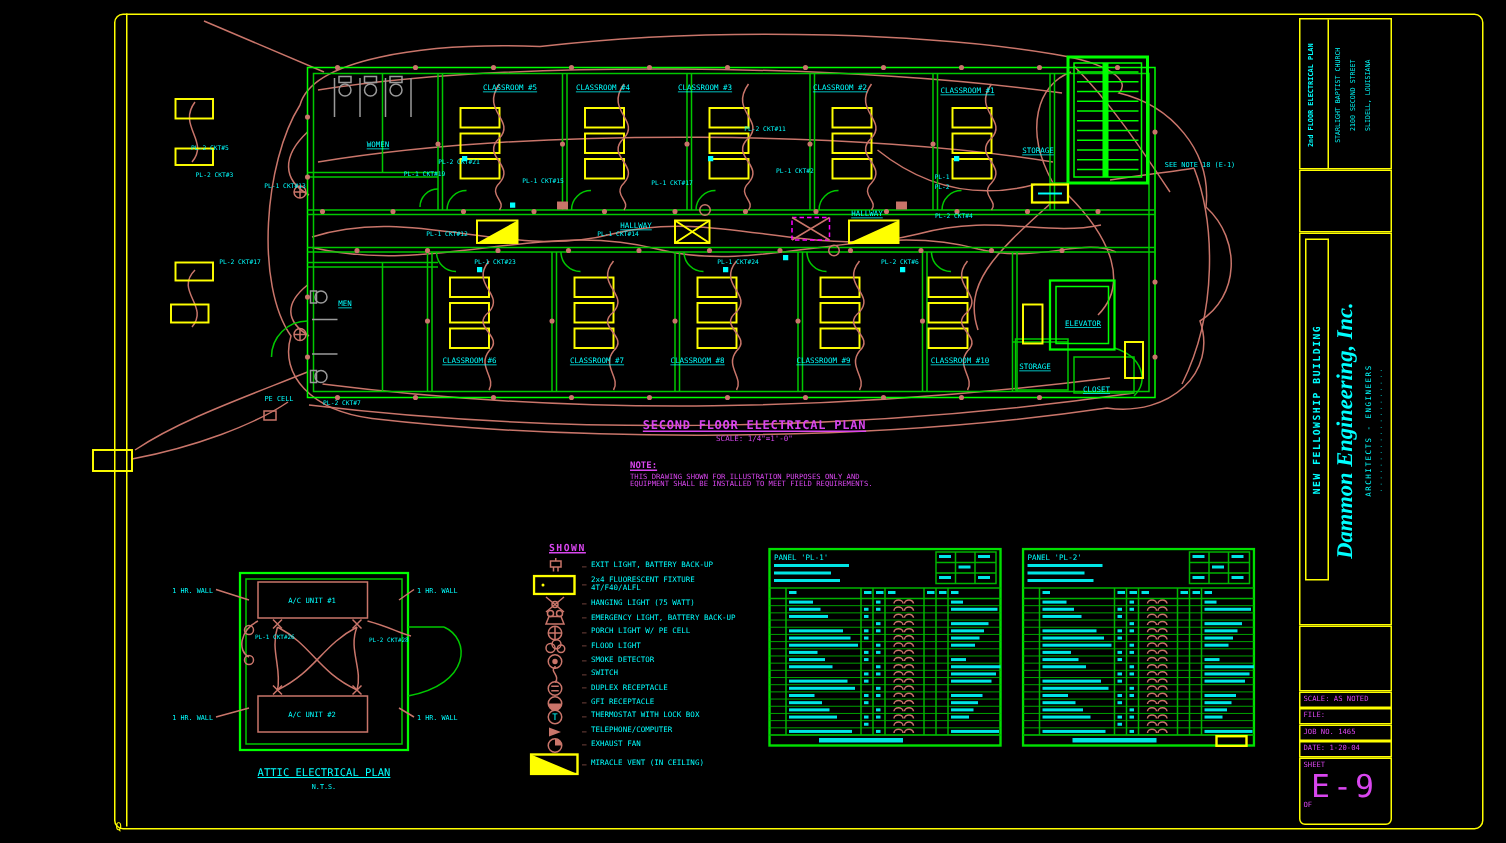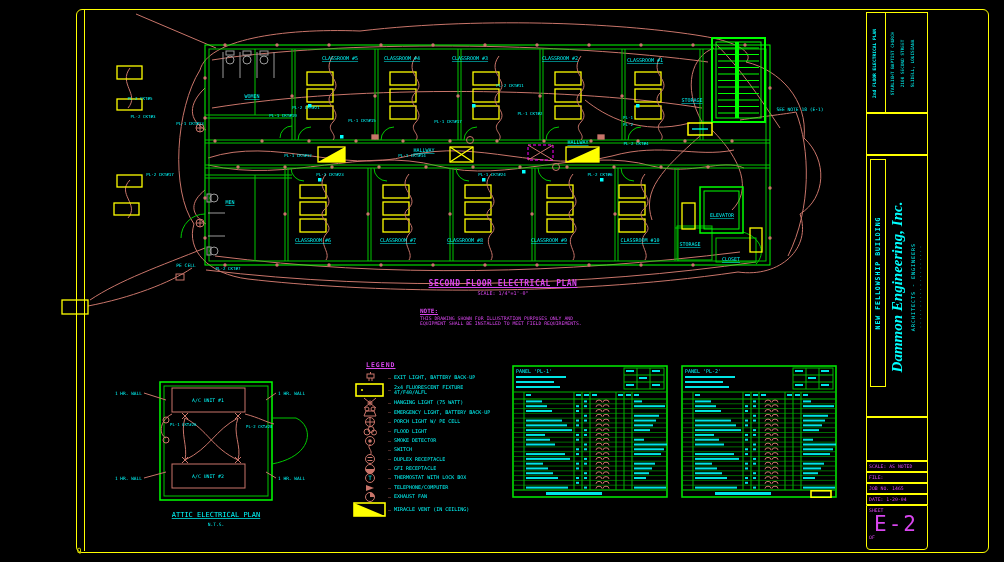--- a/index.html
+++ b/index.html
@@ -344,21 +344,21 @@
   <text x="178" y="27" font-size="4.5">1 HR. WALL</text>
   <text x="42" y="112" font-size="4.5" text-anchor="end">1 HR. WALL</text>
   <text x="178" y="112" font-size="4.5">1 HR. WALL</text>
   <text x="70" y="58" font-size="4">PL-1 CKT#26</text>
   <text x="146" y="60" font-size="4">PL-2 CKT#28</text>
   <text class="u" x="116" y="149" font-size="7" text-anchor="middle" text-decoration="underline">ATTIC ELECTRICAL PLAN</text>
   <text x="116" y="158" font-size="4.5" text-anchor="middle">N.T.S.</text>
 </svg>
 
 <div class="abs" style="left:352px;top:361px;width:175px;">
-  <div class="u cy" style="font-size:6.5px;font-weight:bold;letter-spacing:1px;margin-left:14px;margin-bottom:4px;">LEGEND</div>
+  <div class="u cy" style="font-size:6.5px;font-weight:bold;letter-spacing:1px;margin-left:14px;margin-bottom:4px;">SHOWN</div>
   <div id="legend-items">
       <div class="lg-row" style="height: 9.4px;">
         <span class="lg-ic">
           <svg width="16" height="12" viewBox="0 0 16 12">
             <rect x="5" y="2" width="7" height="4" fill="none" stroke="#c9756a"></rect>
             <path d="M7,6 v3 M10,6 v3 M8.5,0 v2" stroke="#c9756a"></path>
           </svg>
         </span>
         <span class="lg-dash">—</span>
         <span class="lg-tx">EXIT LIGHT, BATTERY BACK-UP</span>
@@ -762,16 +762,16 @@
     <div class="rot" style="left:43px;top:258px;width:254px;font-size:5px;letter-spacing:1px;">ARCHITECTS - ENGINEERS</div>
     <div class="rot" style="left:52px;top:258px;width:254px;font-size:3.5px;">· · · · · · · · · · · · · · · · · · · ·</div>
   </div>
   <div class="tb-box" style="left:2px;top:407px;width:62px;height:44px;"></div>
   <div class="tb-box cy" style="left:2px;top:451px;width:62px;height:11px;font-size:4.8px;line-height:10px;padding-left:2px;">SCALE: AS NOTED</div>
   <div class="tb-box cy" style="left:2px;top:462px;width:62px;height:11px;font-size:4.8px;line-height:10px;padding-left:2px;">FILE:</div>
   <div class="tb-box cy" style="left:2px;top:473px;width:62px;height:11px;font-size:4.8px;line-height:10px;padding-left:2px;">JOB NO. 1465</div>
   <div class="tb-box cy" style="left:2px;top:484px;width:62px;height:11px;font-size:4.8px;line-height:10px;padding-left:2px;">DATE: 1-20-04</div>
   <div class="tb-box" style="left:2px;top:495px;width:62px;height:45px;border-radius:0 0 4px 4px;">
     <div class="cy" style="font-size:4.8px;padding:2px 0 0 2px;">SHEET</div>
-    <div class="cy" style="font-size:21px;line-height:22px;margin-left:7px;letter-spacing:2px;">E-2</div>
+    <div class="cy" style="font-size:21px;line-height:22px;margin-left:7px;letter-spacing:2px;">E-9</div>
     <div class="cy" style="font-size:4.8px;padding-left:2px;">OF</div>
   </div>
 </div>
 
 </body></html>

